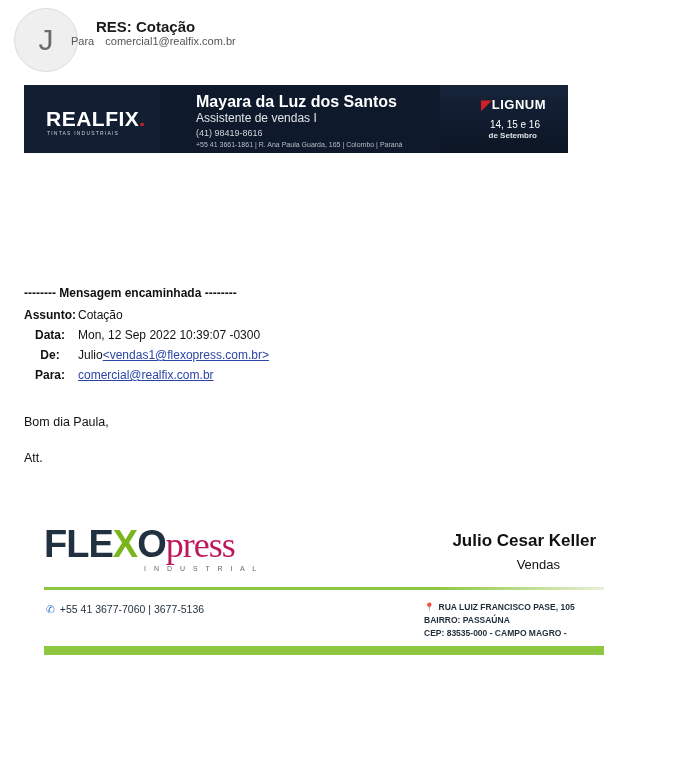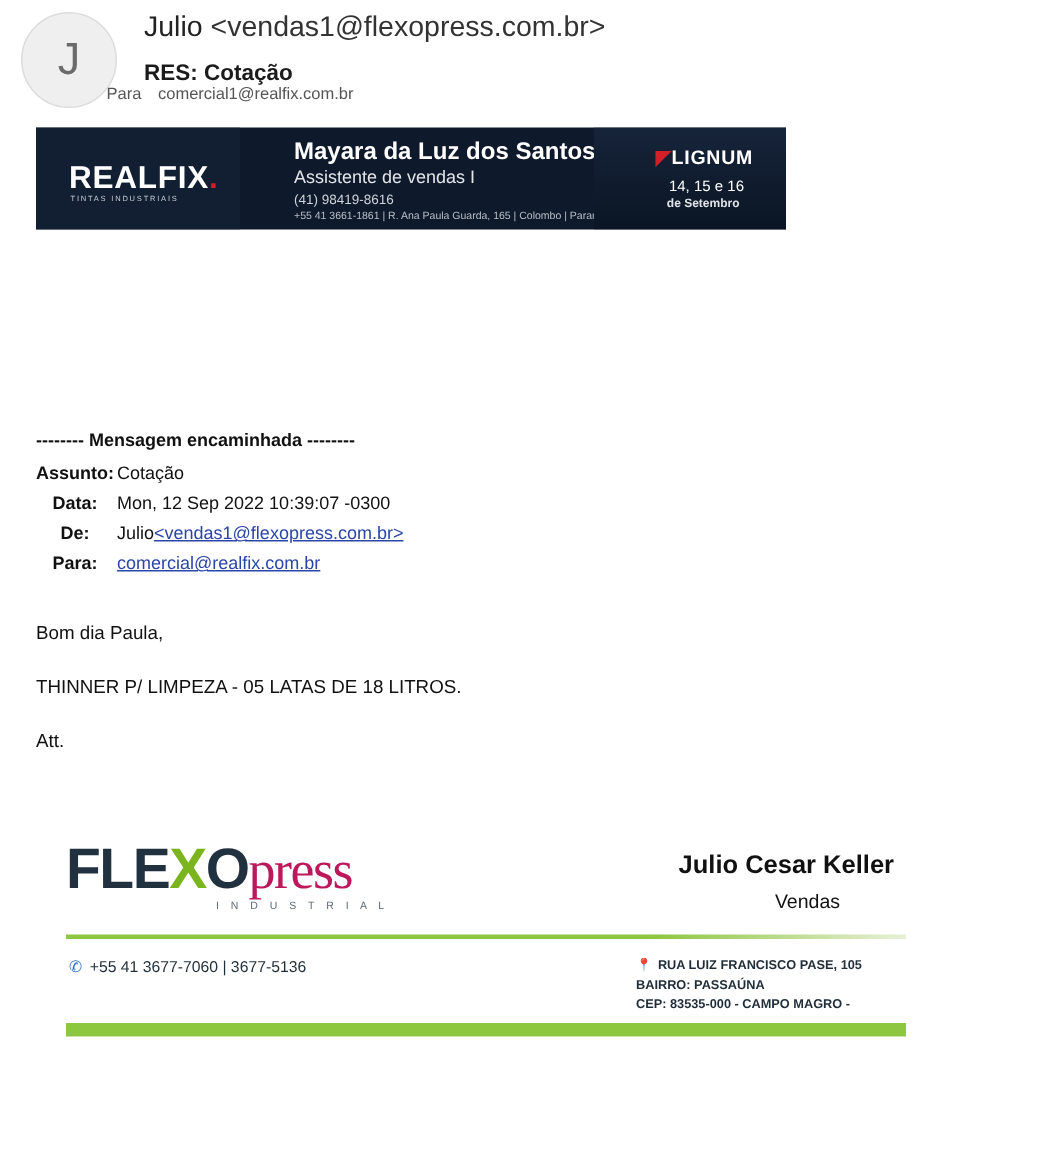--- a/index.html
+++ b/index.html
@@ -64,21 +64,21 @@
     margin-right: 8px;
   }
   .recipient-addr { color: #555; }
 
   
   .banner-wrap {
     margin: 13px 0 0 24px;
   }
   .banner {
     position: relative;
-    width: 500px;
+    width: 544px;
     height: 68px;
     background: #0e1a2b;
     overflow: hidden;
   }
   .banner .left-block {
     position: absolute;
     left: 0; top: 0;
     width: 136px; height: 100%;
     background: #121f33;
   }
@@ -284,24 +284,20 @@
   }
 </style>
 </head>
 <body>
 
 <div class="mail-header">
   <div class="avatar">
     <span>J</span>
   </div>
   <div class="header-text">
-    <div class="sender-line">
-      <span class="sender-name">Julio</span>
-      <span class="sender-addr">&lt;vendas1@flexopress.com.br&gt;</span>
-    </div>
     <div class="subject-line">RES: Cotação</div>
     <div class="recipient-line">
       <span class="recipient-label">Para</span>
       <span class="recipient-addr">comercial1@realfix.com.br</span>
     </div>
   </div>
 </div>
 
 <div class="banner-wrap">
   <div class="banner">
@@ -343,21 +339,20 @@
       <td class="fwd-value"><span>Julio</span><a href="#">&lt;vendas1@flexopress.com.br&gt;</a></td>
     </tr>
     <tr>
       <td class="fwd-label">Para:</td>
       <td class="fwd-value"><a href="#">comercial@realfix.com.br</a></td>
     </tr>
   </tbody>
     </table>
 
   <div class="msg-line gap-lg" style="margin-top:30px;">Bom dia Paula,</div>
-  <div class="msg-line">THINNER P/ LIMPEZA  -      05  LATAS DE 18 LITROS.</div>
   <div class="msg-line">Att.</div>
 </div>
 
 <div class="signature">
   <div class="sig-logo"><span>FLE</span><span class="x">X</span><span>O</span><span class="press">press</span></div>
   <div class="sig-logo-sub">I N D U S T R I A L</div>
   <div class="sig-name">Julio Cesar Keller</div>
   <div class="sig-role">Vendas</div>
   <div class="sig-rule"></div>
 

